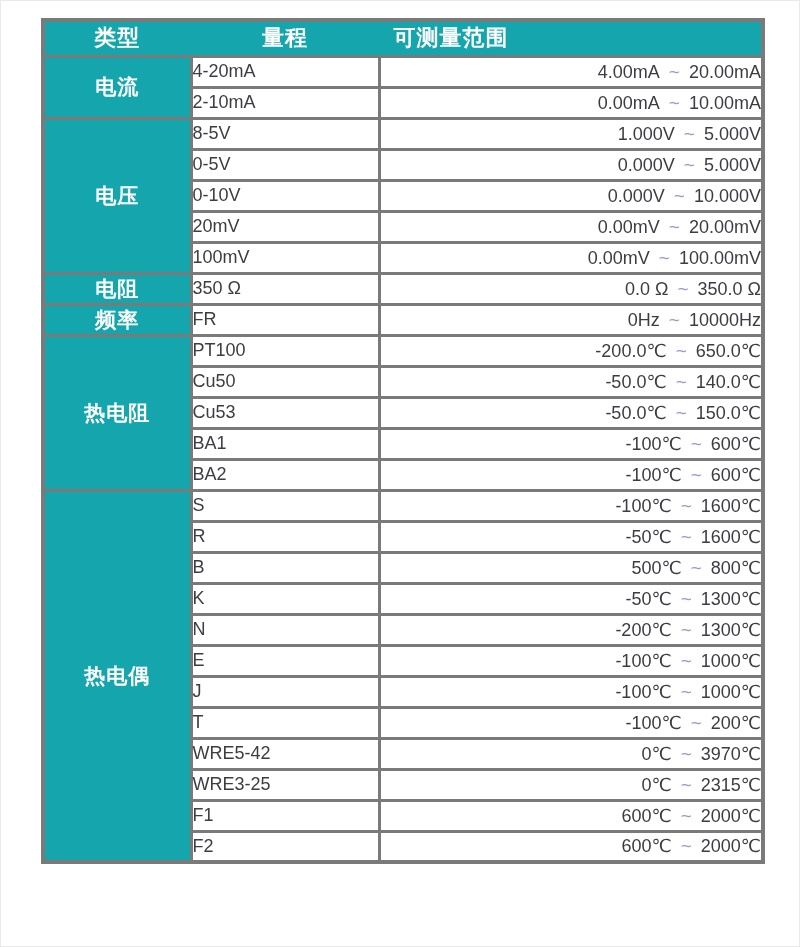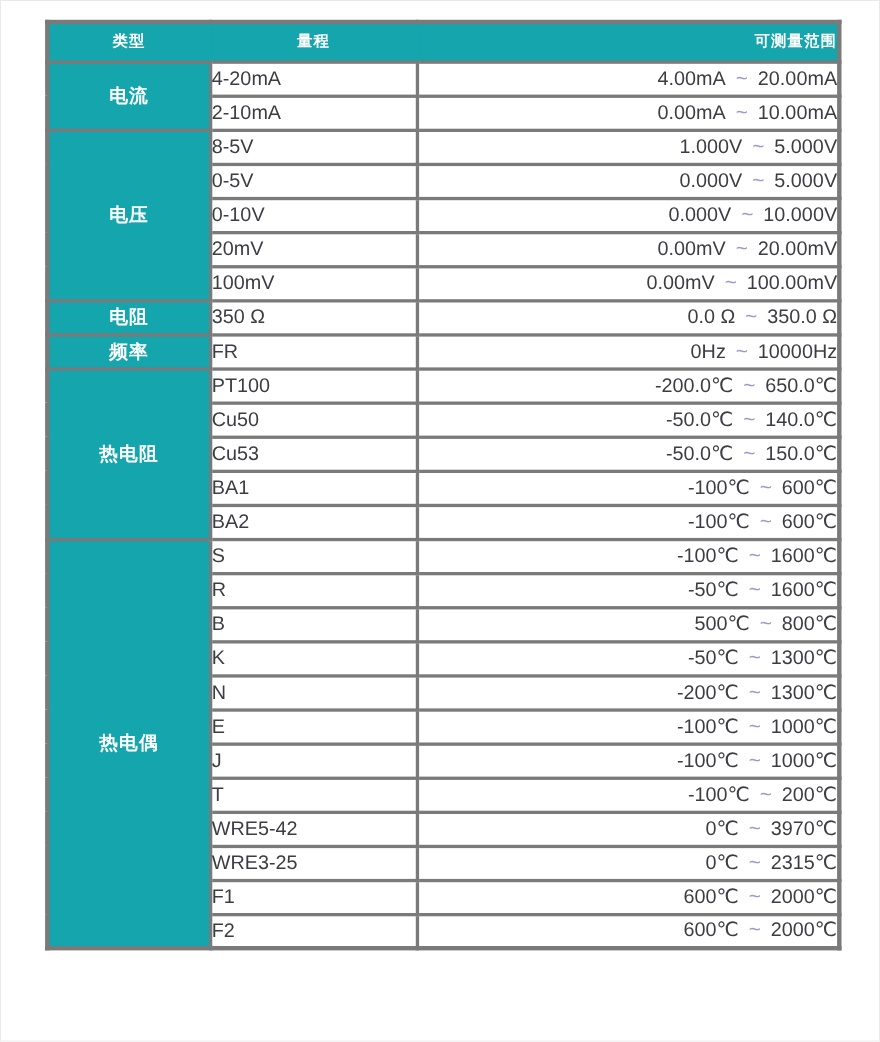--- a/index.html
+++ b/index.html
@@ -31,43 +31,43 @@
     width: 720px;
     table-layout: fixed;
     border: 4px solid var(--border);
   }
   col.c1 { width: 148px; }
   col.c2 { width: 188px; }
   col.c3 { width: 384px; }
   th {
     background: var(--teal);
     color: var(--header-text);
-    font-size: 14px;
+    font-size: 22px;
     font-weight: bold;
     height: 36px;
     border: 3px solid var(--teal);
     border-bottom: 3px solid var(--border);
     padding: 0;
     letter-spacing: 1px;
   }
   th.h-type { text-align: center; }
   th.h-range { }
-  th.h-measure { text-align: right; padding-left: 13px; }
+  th.h-measure { text-align: left; padding-left: 13px; }
   td {
     border: 3px solid var(--border);
     height: 31px;
     padding: 0;
     font-size: 18px;
     color: var(--text);
     background: var(--row-bg);
   }
   td.cat {
     background: var(--teal);
     color: var(--header-text);
-    font-size: 17px;
+    font-size: 21px;
     font-weight: bold;
     text-align: center;
     letter-spacing: 1px;
   }
   td.range { text-align: left; }
   td.measure { text-align: right; padding-left: 13px; }
   .tilde {
     color: var(--tilde);
     margin: 0 9px;
     font-size: 19px;

